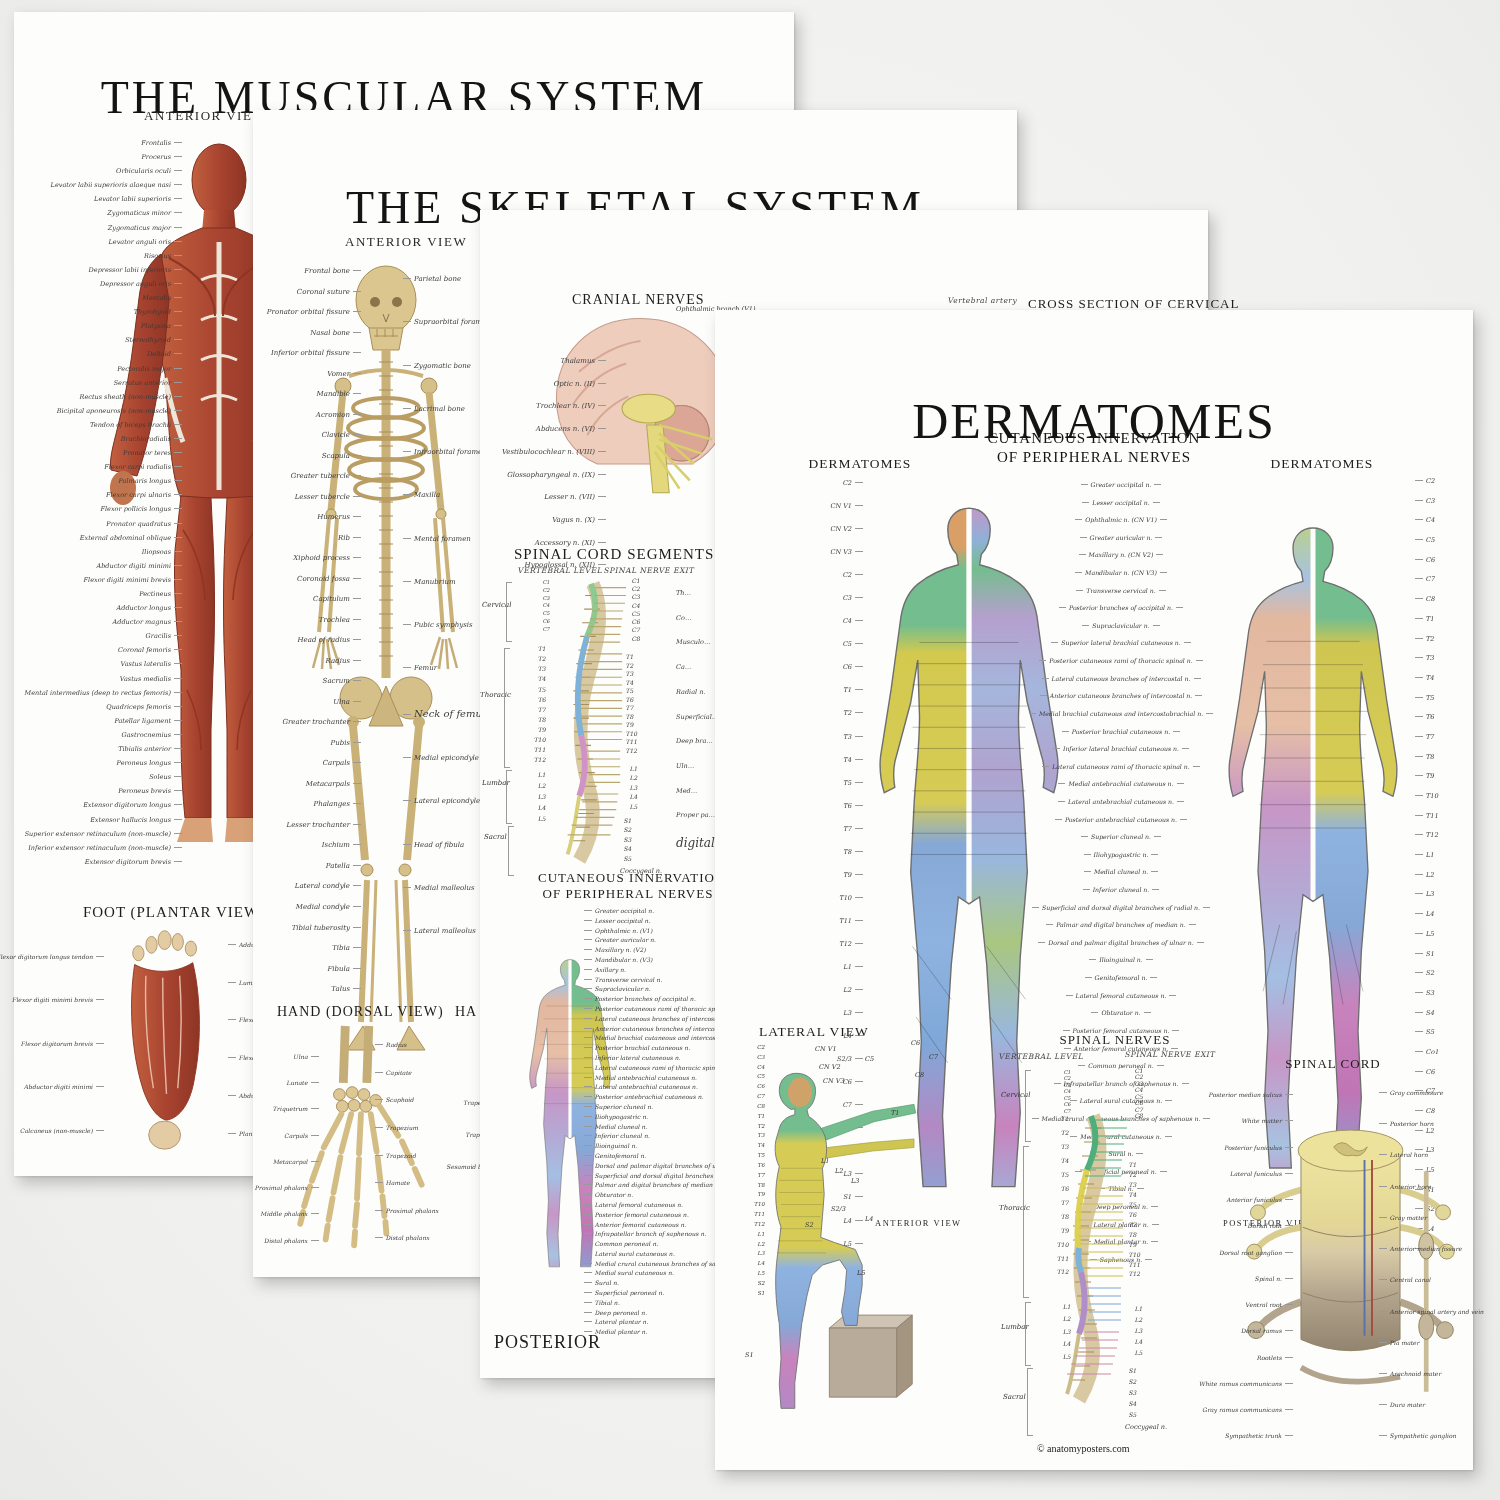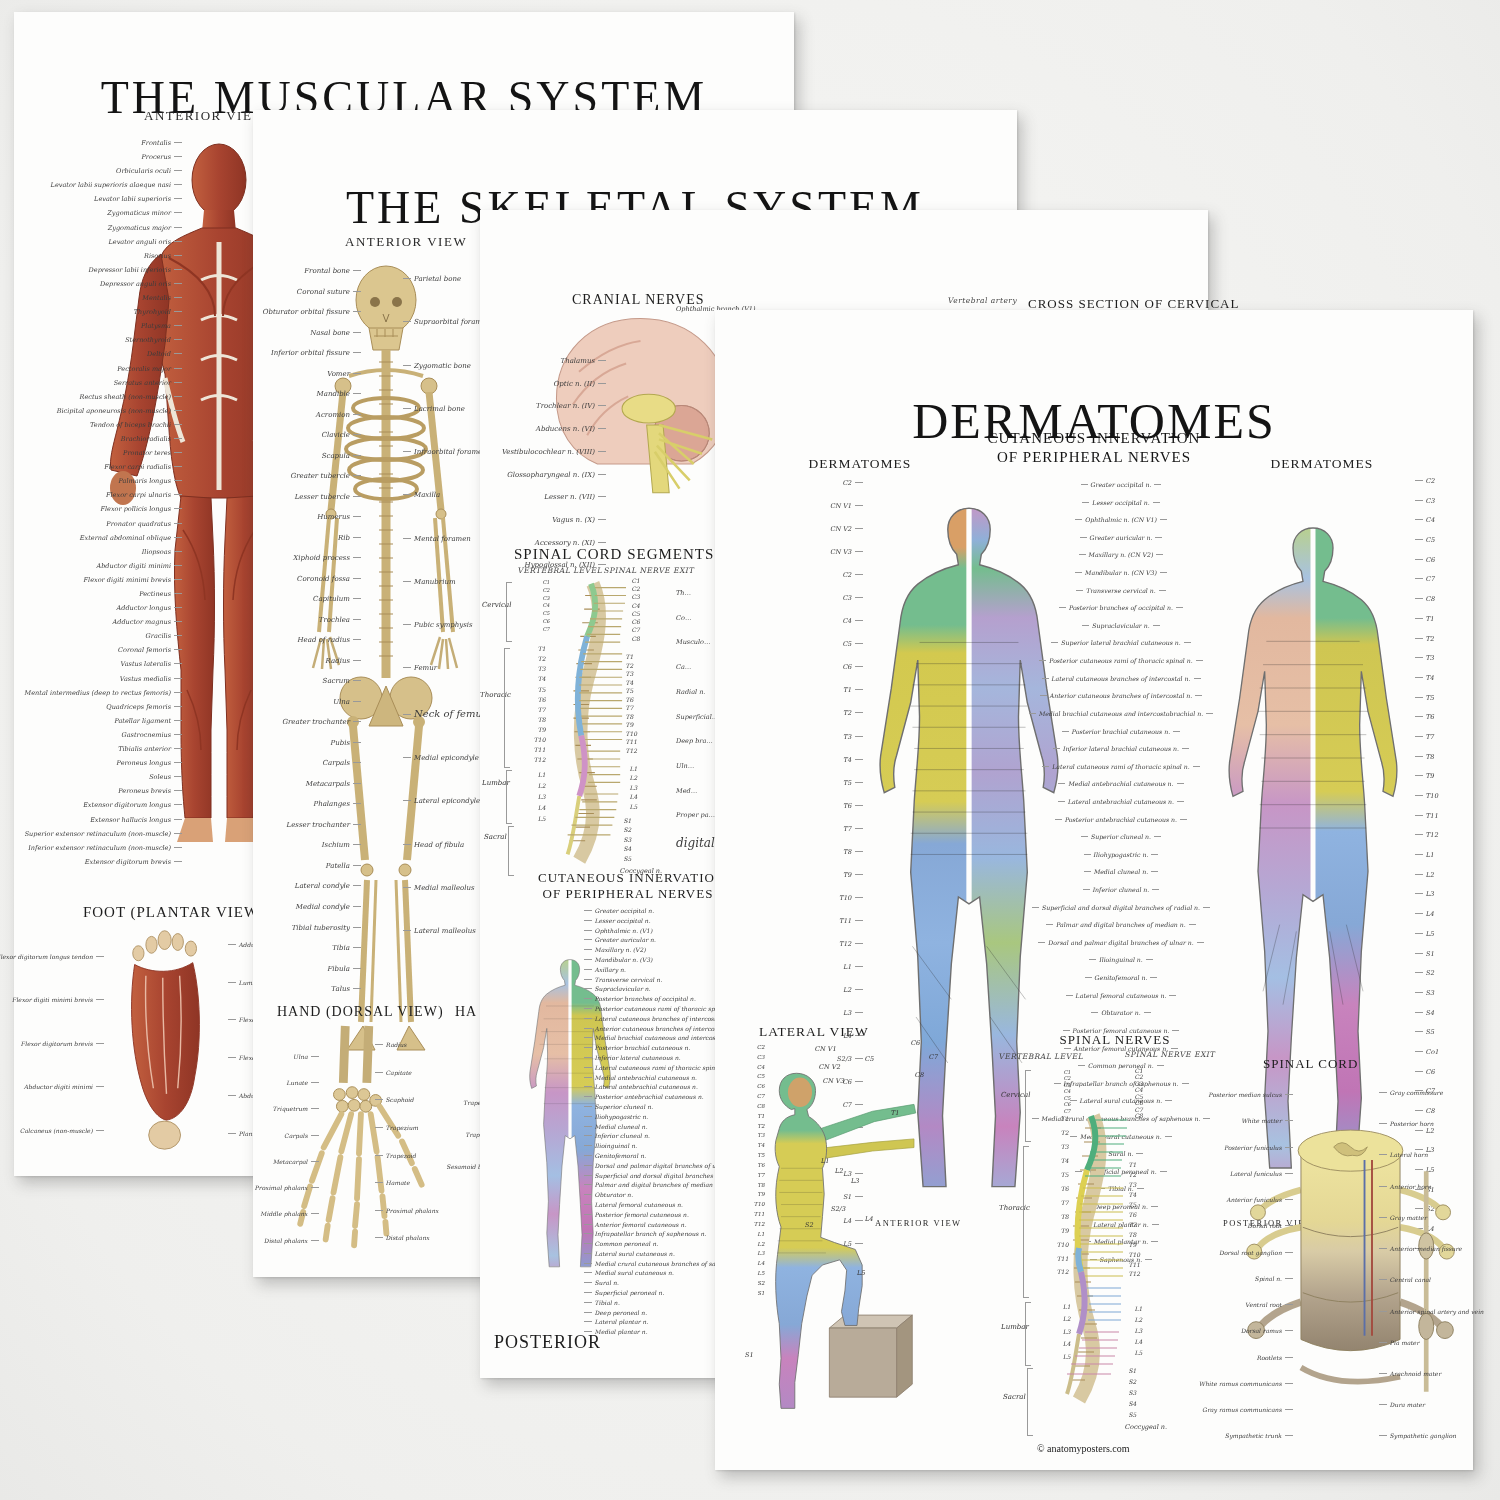--- a/index.html
+++ b/index.html
@@ -256,21 +256,21 @@
     <line x1="76" y1="622" x2="70" y2="764" stroke="#c9b177" stroke-width="6"></line>
         <line x1="85" y1="622" x2="80" y2="764" stroke="#c9b177" stroke-width="3"></line>
     <line x1="114" y1="622" x2="120" y2="764" stroke="#c9b177" stroke-width="6"></line>
         <line x1="105" y1="622" x2="110" y2="764" stroke="#c9b177" stroke-width="3"></line>
     <path d="M72,768 l-16,24 h28 z M118,768 l16,24 h-28 z" fill="#d6c08a" stroke="#a98e58"></path>
   </svg>
 
   <div class="lc rr dr" style="left:6px;top:158px;width:102px;height:726px">
         <span class="lb" style="font-size:7px">Frontal bone</span>
         <span class="lb" style="font-size:7px">Coronal suture</span>
-        <span class="lb" style="font-size:7px">Obturator orbital fissure</span>
+        <span class="lb" style="font-size:7px">Pronator orbital fissure</span>
         <span class="lb" style="font-size:7px">Nasal bone</span>
         <span class="lb" style="font-size:7px">Inferior orbital fissure</span>
         <span class="lb" style="font-size:7px">Vomer</span>
         <span class="lb" style="font-size:7px">Mandible</span>
         <span class="lb" style="font-size:7px">Acromion</span>
         <span class="lb" style="font-size:7px">Clavicle</span>
         <span class="lb" style="font-size:7px">Scapula</span>
         <span class="lb" style="font-size:7px">Greater tubercle</span>
         <span class="lb" style="font-size:7px">Lesser tubercle</span>
         <span class="lb" style="font-size:7px">Humerus</span>
@@ -876,21 +876,21 @@
       </div>
   <div class="lc ll" style="left:414px;top:1058px;width:30px;height:50px">
         <span class="lb" style="font-size:6px">S1</span>
         <span class="lb" style="font-size:6px">S2</span>
         <span class="lb" style="font-size:6px">S3</span>
         <span class="lb" style="font-size:6px">S4</span>
         <span class="lb" style="font-size:6px">S5</span>
       </div>
   <div class="al" style="left:410px;top:1114px">Coccygeal n.</div>
 
-  <div class="sh" style="left:548px;top:746px;width:140px;font-size:13px">SPINAL CORD</div>
+  <div class="sh" style="left:548px;top:746px;width:140px;text-align:center;font-size:13px">SPINAL CORD</div>
   <svg style="left:528px;top:770px" width="215" height="360" viewBox="0 0 230 330">
     <path d="M62,90 q-30,8 -42,20 M62,130 q-34,6 -46,22 M168,90 q30,8 42,20 M168,130 q34,6 46,22" stroke="#d8cc8f" stroke-width="7" fill="none"></path>
     <circle cx="16" cy="114" r="8" fill="#e2d79a" stroke="#9c8d60"></circle>
         <circle cx="12" cy="156" r="8" fill="#e2d79a" stroke="#9c8d60"></circle>
     <circle cx="214" cy="114" r="8" fill="#e2d79a" stroke="#9c8d60"></circle>
         <circle cx="218" cy="156" r="8" fill="#e2d79a" stroke="#9c8d60"></circle>
     <path d="M62,210 q-30,10 -44,26 M168,210 q30,10 44,26" stroke="#b3a48d" stroke-width="8" fill="none"></path>
     <circle cx="14" cy="240" r="9" fill="#c3b69b" stroke="#8d7f5e"></circle>
         <circle cx="216" cy="240" r="9" fill="#c3b69b" stroke="#8d7f5e"></circle>
     <path d="M62,50 L62,250 Q115,274 168,250 L168,50 Z" fill="url(#gc3)" stroke="#8d7f5e"></path>

